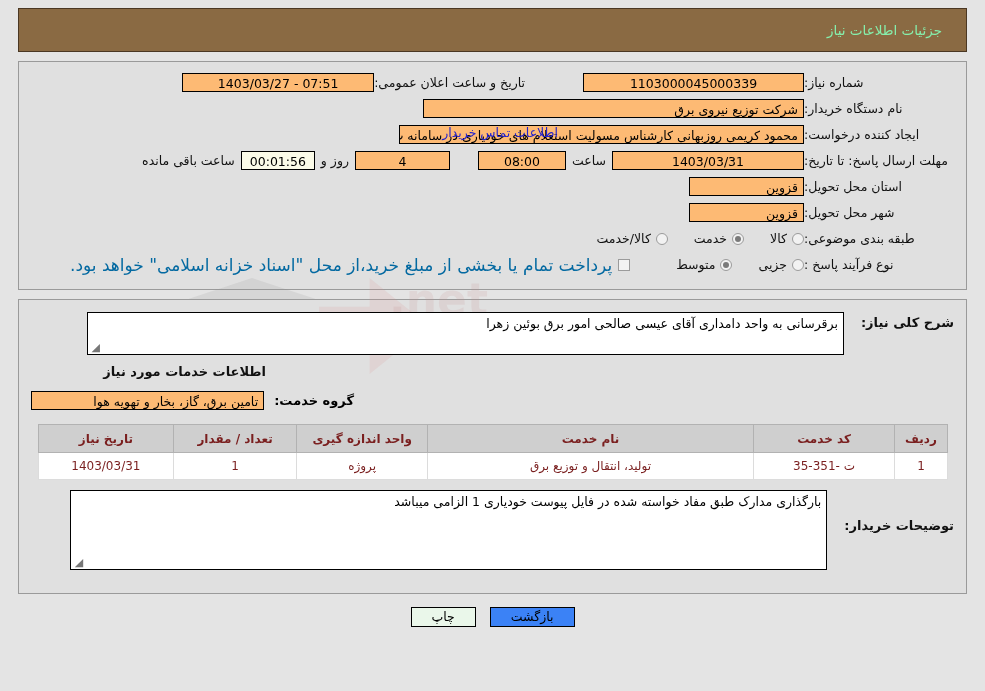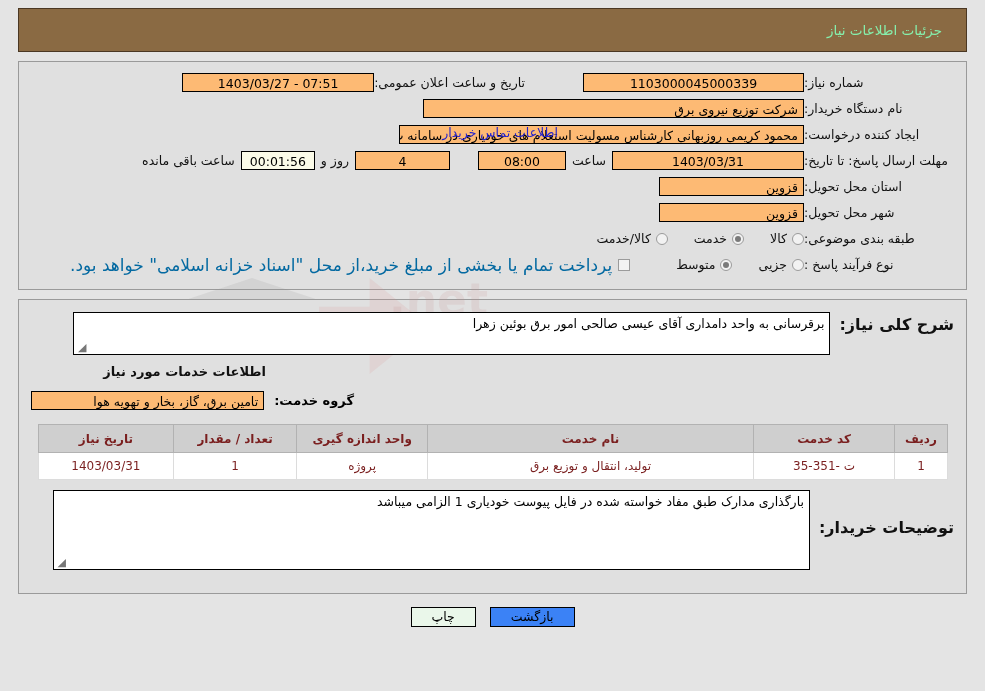--- a/index.html
+++ b/index.html
@@ -79,21 +79,21 @@
     font-family: "DejaVu Sans", "Liberation Sans", sans-serif;
   }
   .fld-rt { text-align: right; }
   .w-num    { width: 221px; }
   .w-org    { width: 381px; }
   .w-person { width: 405px; }
   .w-date   { width: 192px; }
   .w-time   { width: 88px; }
   .w-days   { width: 95px; }
   .w-clock  { width: 74px; background: #fbfbe8; }
-  .w-city   { width: 145px; padding-left: 40px; }
+  .w-city   { width: 115px; padding-left: 40px; }
   .w-group  { width: 285px; }
 
   .inline-txt {
     font-size: 12.5px;
     color: #111;
     padding: 0 6px;
     white-space: nowrap;
   }
   .link {
     color: #2222cc;
@@ -158,25 +158,25 @@
     flex: 0 0 auto;
   }
 
   
   .sec-row {
     display: flex;
     align-items: flex-start;
     margin-bottom: 9px;
   }
   .sec-lbl {
-    font-size: 16px;
+    font-size: 13px;
     font-weight: bold;
     color: #111;
     white-space: nowrap;
-    padding-left: 9px;
+    padding-left: 17px;
     padding-top: 3px;
   }
   .ta {
     background: #fff;
     border: 1px solid #000;
     width: 757px;
     height: 43px;
     font-size: 12.5px;
     padding: 3px 5px 0 5px;
     box-sizing: border-box;

